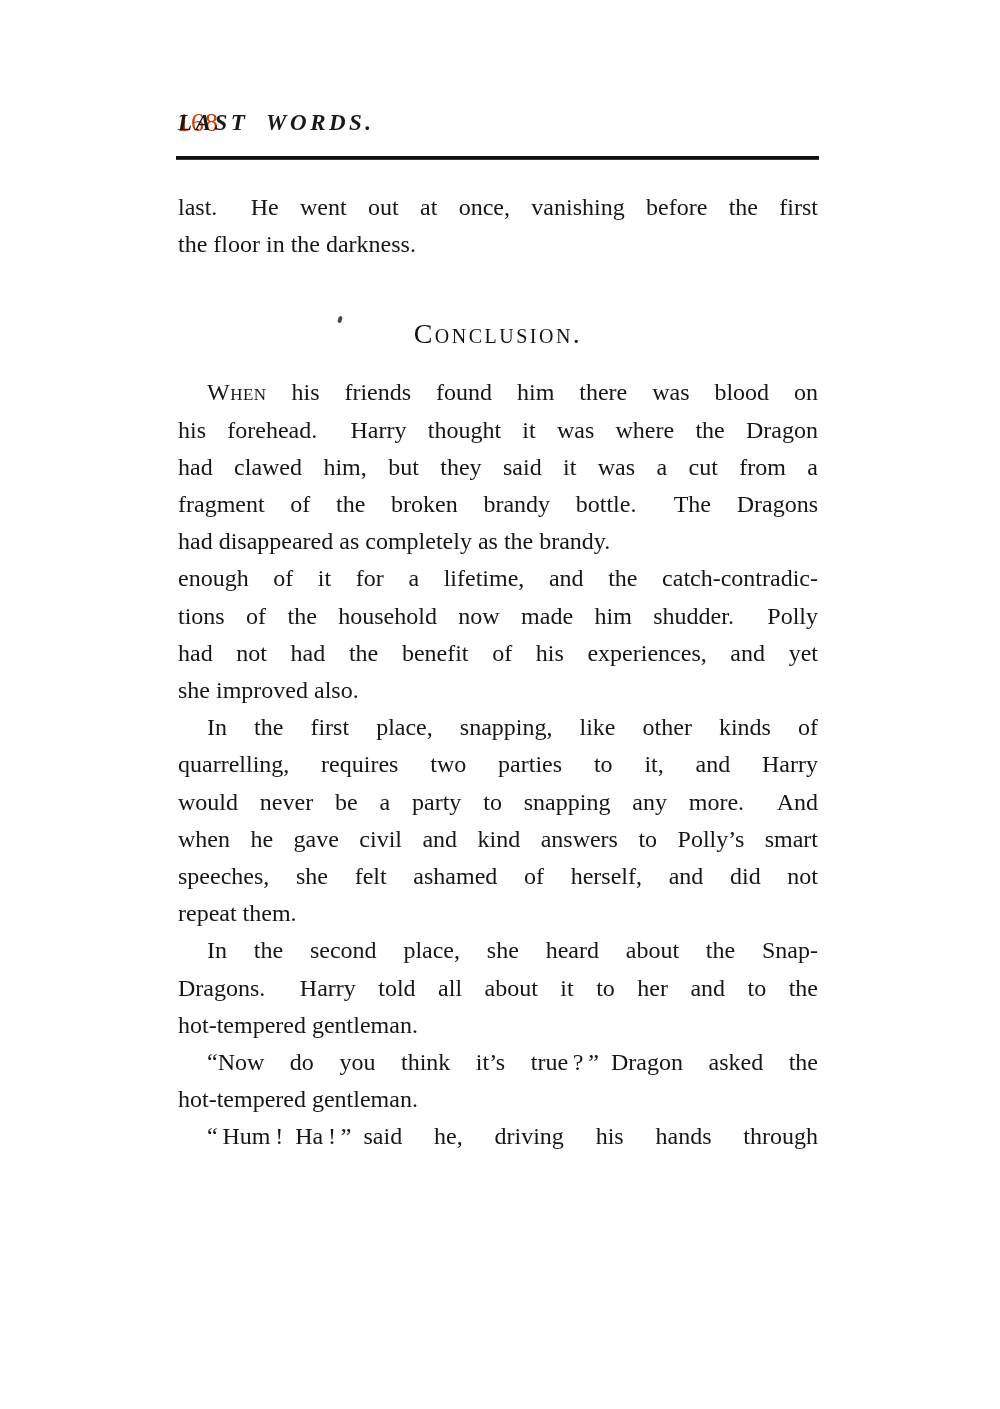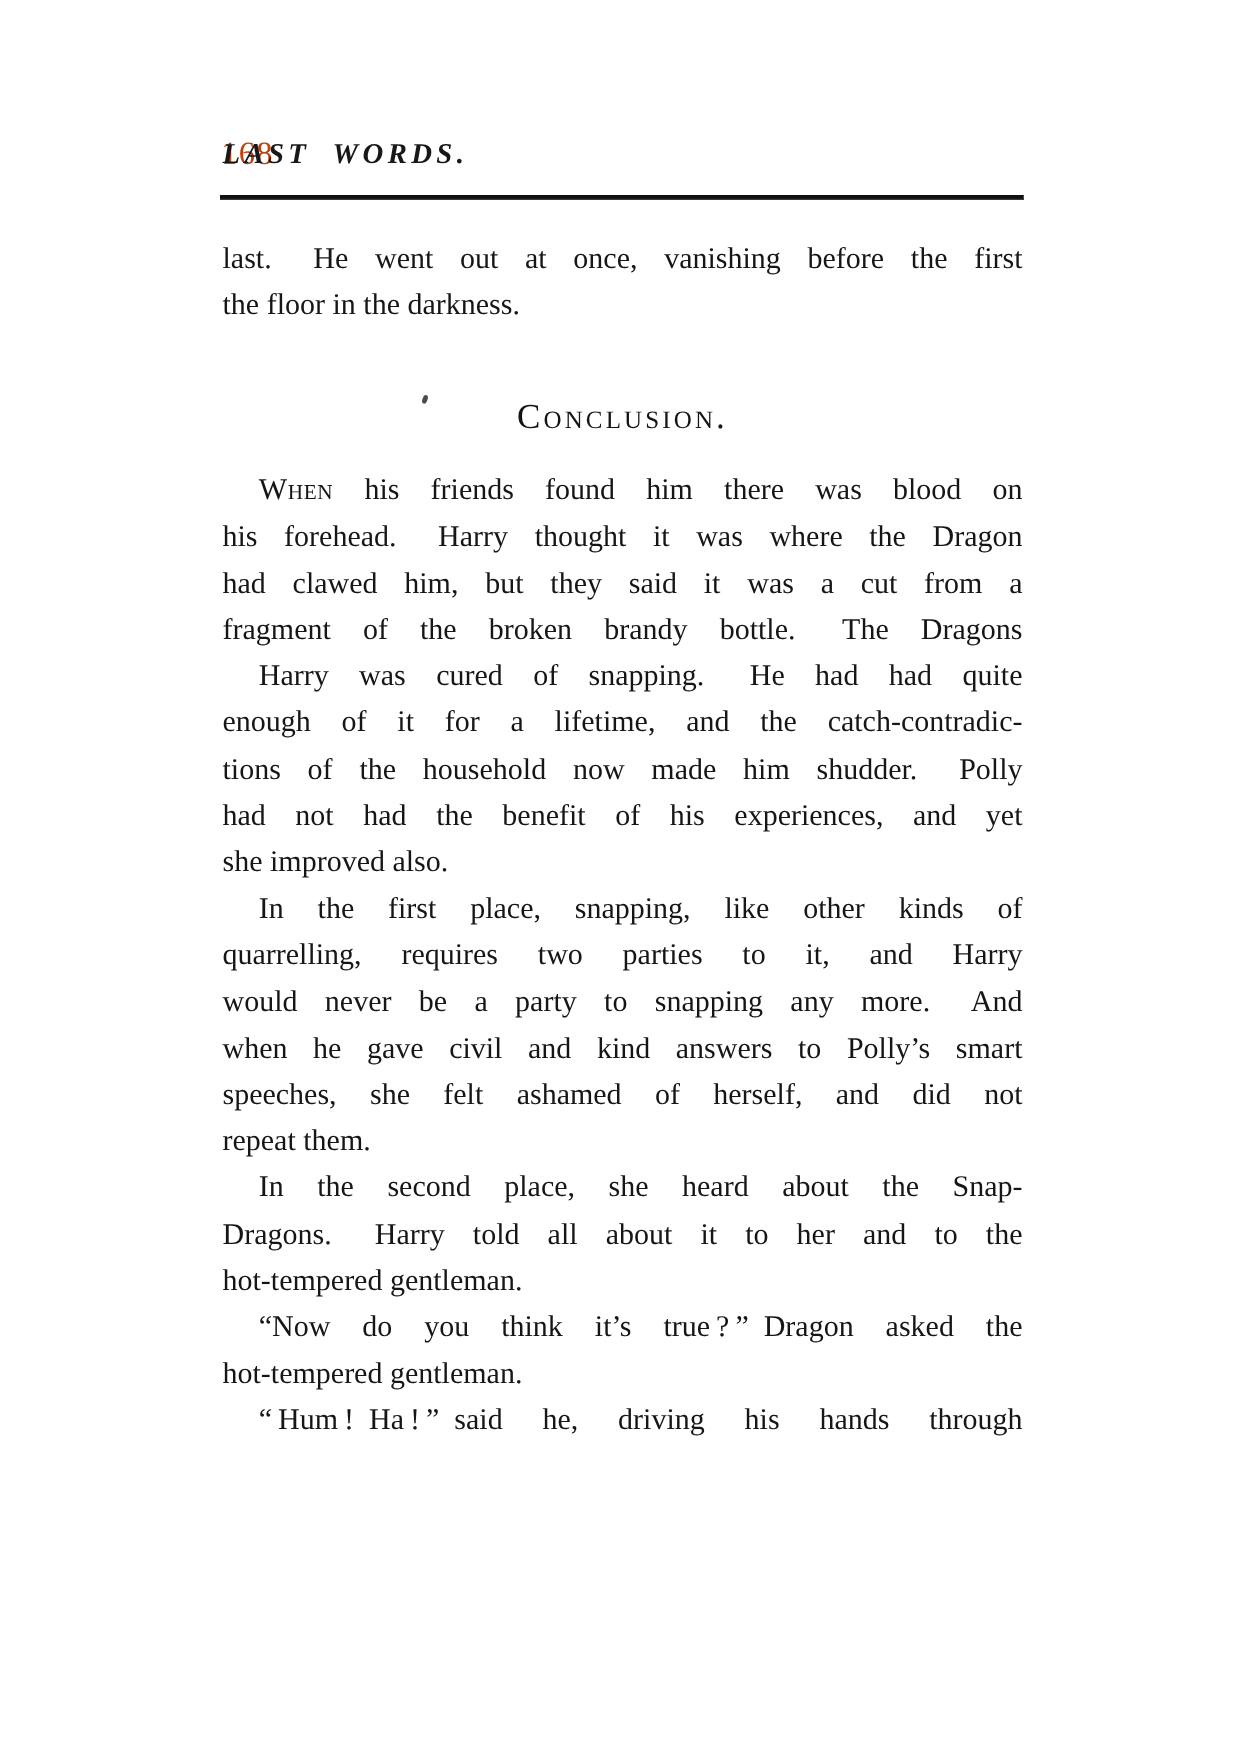--- a/index.html
+++ b/index.html
@@ -93,23 +93,23 @@
       <div class="paragraph">
         <div class="line full">last.  He went out at once, vanishing before the first</div>
         <div class="line">the floor in the darkness.</div>
       </div>
       <div class="section-heading">Conclusion.</div>
       <div class="paragraph">
         <div class="line full indent"><span class="lead-cap">When</span> his friends found him there was blood on</div>
         <div class="line full">his forehead.  Harry thought it was where the Dragon</div>
         <div class="line full">had clawed him, but they said it was a cut from a</div>
         <div class="line full">fragment of the broken brandy bottle.  The Dragons</div>
+        <div class="line">had disappeared as completely as the brandy.</div>
       </div>
       <div class="paragraph">
-        <div class="line full indent">Harry was cured of snapping.  He had had quite</div>
         <div class="line full">enough of it for a lifetime, and the catch-contradic-</div>
         <div class="line full">tions of the household now made him shudder.  Polly</div>
         <div class="line full">had not had the benefit of his experiences, and yet</div>
         <div class="line">she improved also.</div>
       </div>
       <div class="paragraph">
         <div class="line full indent">In the first place, snapping, like other kinds of</div>
         <div class="line full">quarrelling, requires two parties to it, and Harry</div>
         <div class="line full">would never be a party to snapping any more.  And</div>
         <div class="line full">when he gave civil and kind answers to Polly’s smart</div>

